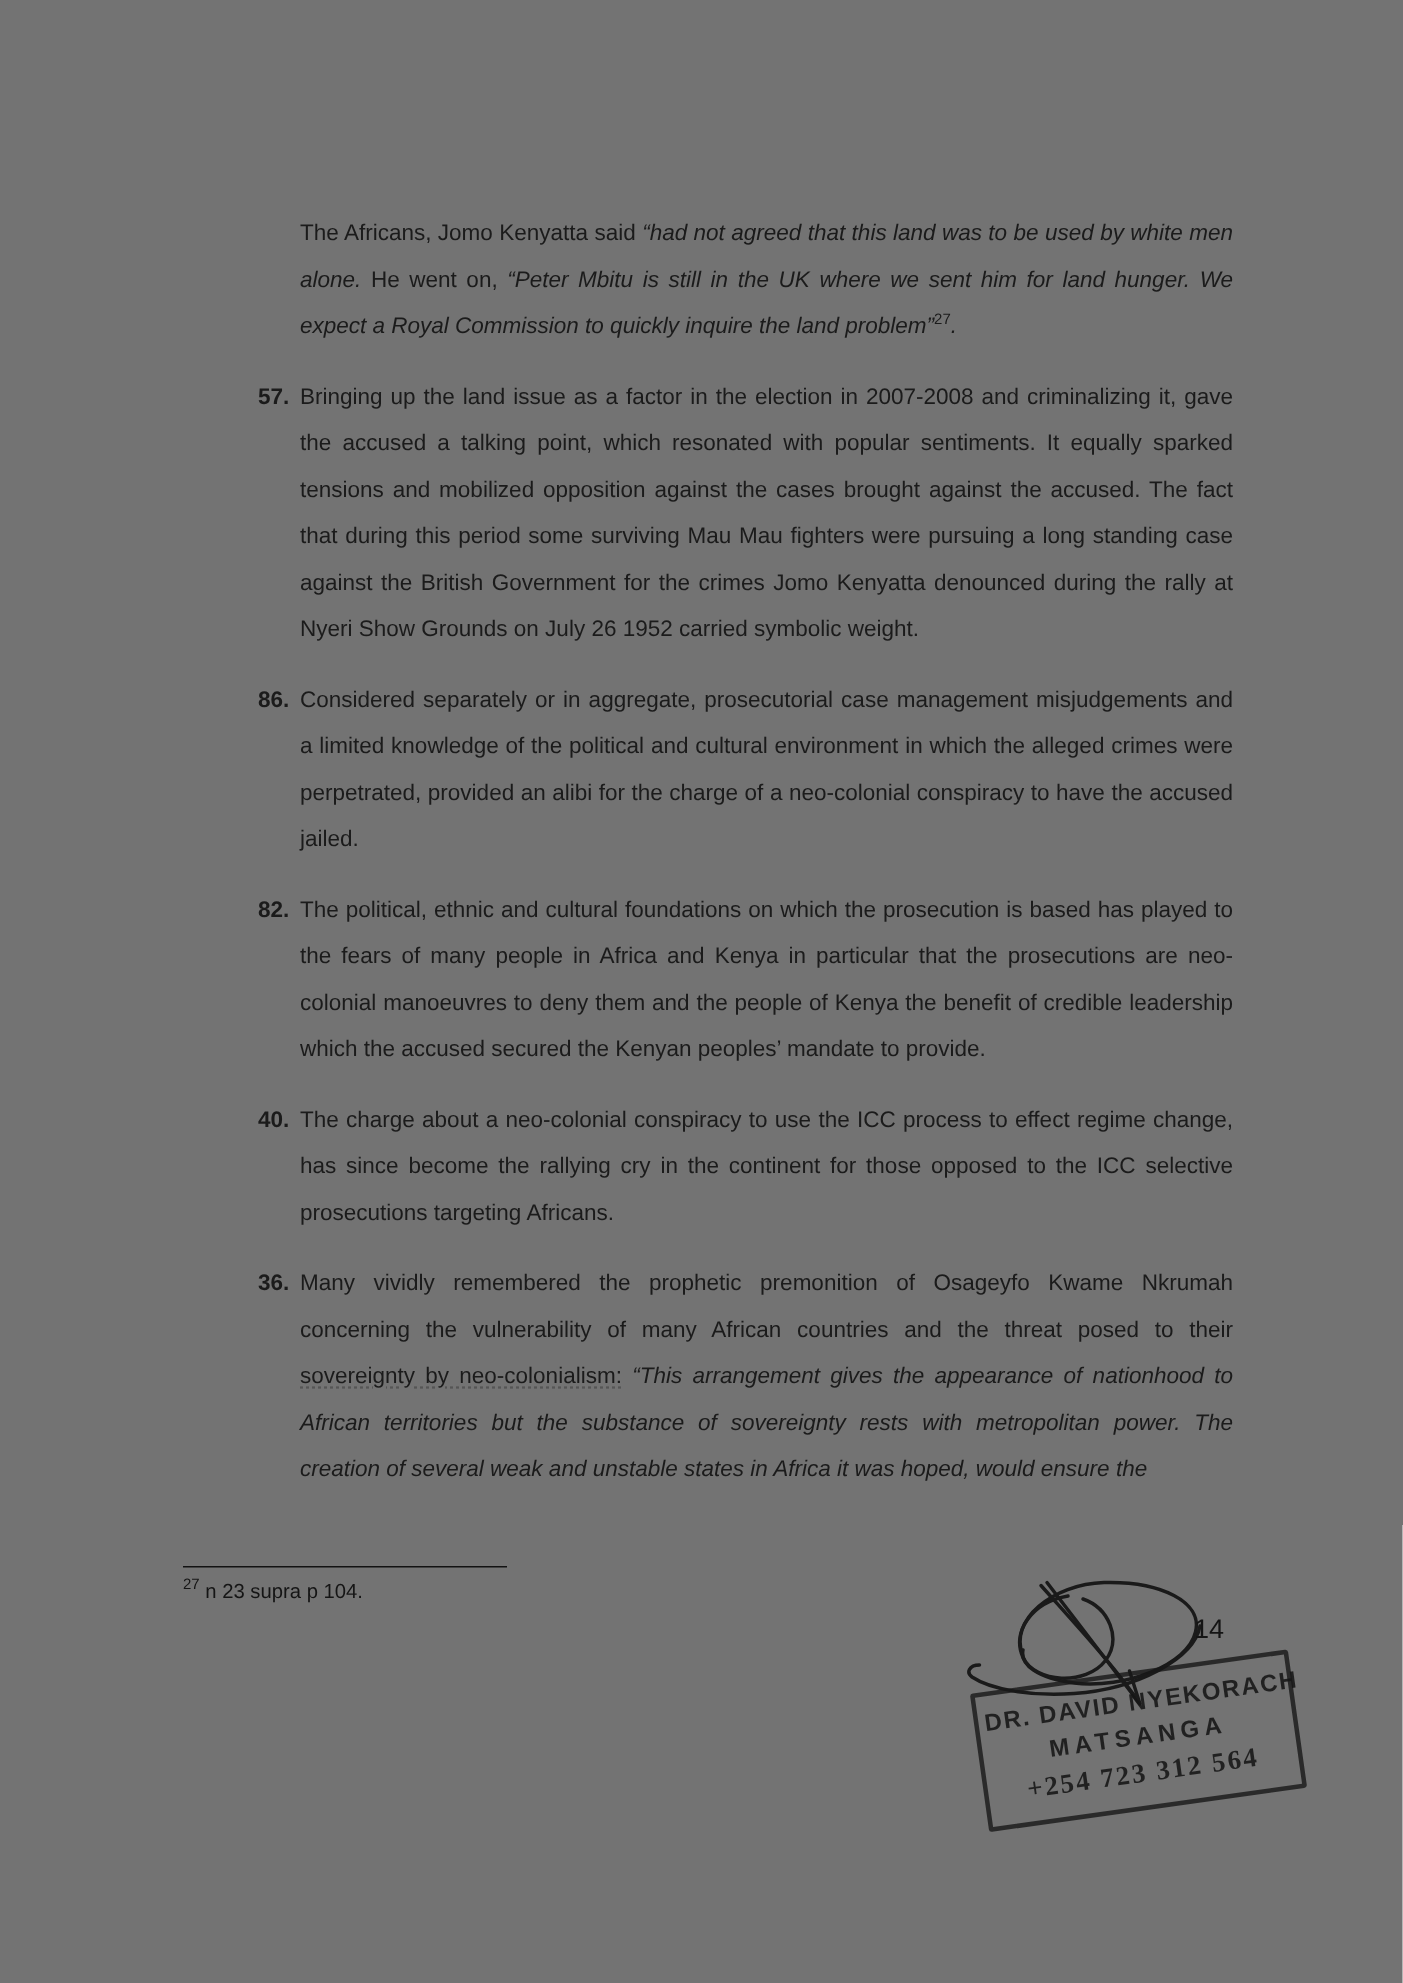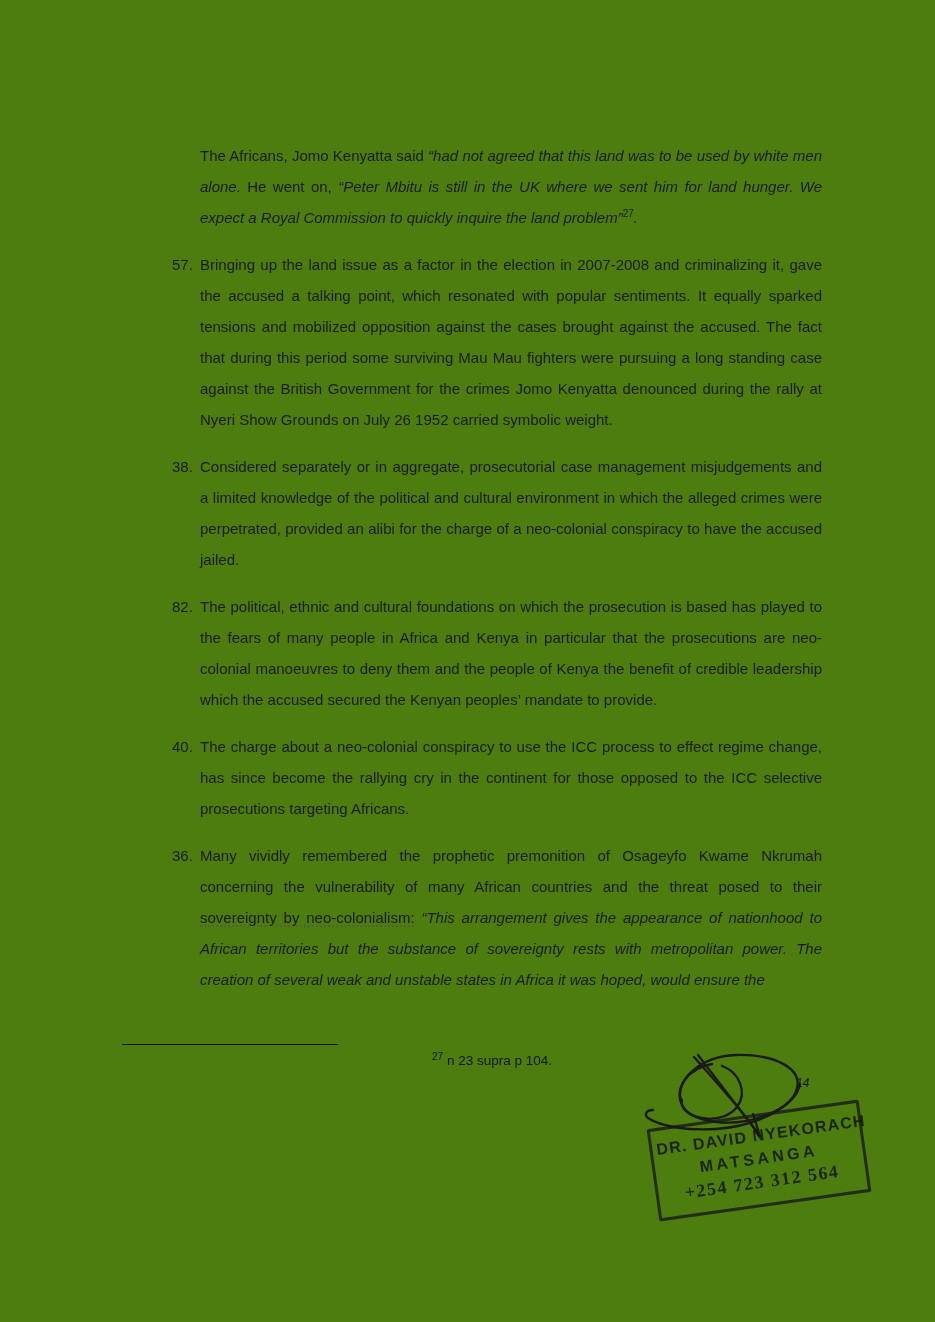--- a/index.html
+++ b/index.html
@@ -2,68 +2,67 @@
 <html><head>
 <meta charset="utf-8">
 <style>
   * { margin: 0; padding: 0; box-sizing: border-box; }
   html, body { background: #e9e9e9; }
   .page {
     position: relative;
     width: 935px;
     height: 1322px;
     margin: 0 auto;
-    background: #4d7c0f;
+    background: #737373;
     font-family: "Liberation Sans", sans-serif;
     color: #1b1b1b;
     overflow: hidden;
   }
   .content {
     position: absolute;
     left: 200px;
     top: 140px;
     width: 622px;
     font-size: 15px;
     line-height: 31px;
     text-align: justify;
   }
   .quote-block { margin-bottom: 16px; }
   .para { position: relative; margin-bottom: 16px; }
-  .para-num { position: absolute; left: -28px; top: 0; }
+  .para-num { position: absolute; left: -28px; top: 0; font-weight: bold; }
   em { font-style: italic; }
   sup { font-size: 10px; vertical-align: super; line-height: 0; }
   .u-dotted {
     text-decoration-line: underline;
     text-decoration-style: dotted;
     text-decoration-color: #555;
     text-underline-offset: 3px;
   }
   .footnote-area {
     position: absolute;
     left: 122px;
     top: 1044px;
     width: 430px;
     font-size: 13.5px;
     line-height: 20px;
     color: #151515;
-    text-align: right;
+    text-align: left;
   }
   .fn-rule {
     width: 216px;
     border-top: 1.6px solid #121212;
     margin-bottom: 6px;
   }
   .sig-svg { position: absolute; left: 636px; top: 1044px; }
   .page-num {
     position: absolute;
     left: 796px;
     top: 1076px;
-    font-size: 12px;
+    font-size: 18px;
     color: #141414;
-    font-style: italic;
   }
   .stamp {
     position: absolute;
     left: 652px;
     top: 1114px;
     width: 214px;
     transform: rotate(-8deg);
     transform-origin: center;
     border: 3px solid rgba(24,24,24,0.8);
     border-radius: 2px;
@@ -85,21 +84,21 @@
     <div class="quote-block">
       <span>The Africans, Jomo Kenyatta said </span><em>“had not agreed that this land was to be used by white men alone.</em><span> He went on, </span><em>“Peter Mbitu is still in the UK where we sent him for land hunger. We expect a Royal Commission to quickly inquire the land problem”</em><sup>27</sup><em>.</em>
     </div>
 
     <div class="para">
       <span class="para-num">57.</span>
       <span>Bringing up the land issue as a factor in the election in 2007-2008 and criminalizing it, gave the accused a talking point, which resonated with popular sentiments. It equally sparked tensions and mobilized opposition against the cases brought against the accused. The fact that during this period some surviving Mau Mau fighters were pursuing a long standing case against the British Government for the crimes Jomo Kenyatta denounced during the rally at Nyeri Show Grounds on July 26 1952 carried symbolic weight.</span>
     </div>
 
     <div class="para">
-      <span class="para-num">38.</span>
+      <span class="para-num">86.</span>
       <span>Considered separately or in aggregate, prosecutorial case management misjudgements and a limited knowledge of the political and cultural environment in which the alleged crimes were perpetrated, provided an alibi for the charge of a neo-colonial conspiracy to have the accused jailed.</span>
     </div>
 
     <div class="para">
       <span class="para-num">82.</span>
       <span>The political, ethnic and cultural foundations on which the prosecution is based has played to the fears of many people in Africa and Kenya in particular that the prosecutions are  neo-colonial manoeuvres  to deny them and the people of Kenya the benefit of credible leadership which the accused secured the Kenyan peoples’ mandate to provide.</span>
     </div>
 
     <div class="para">
       <span class="para-num">40.</span>

